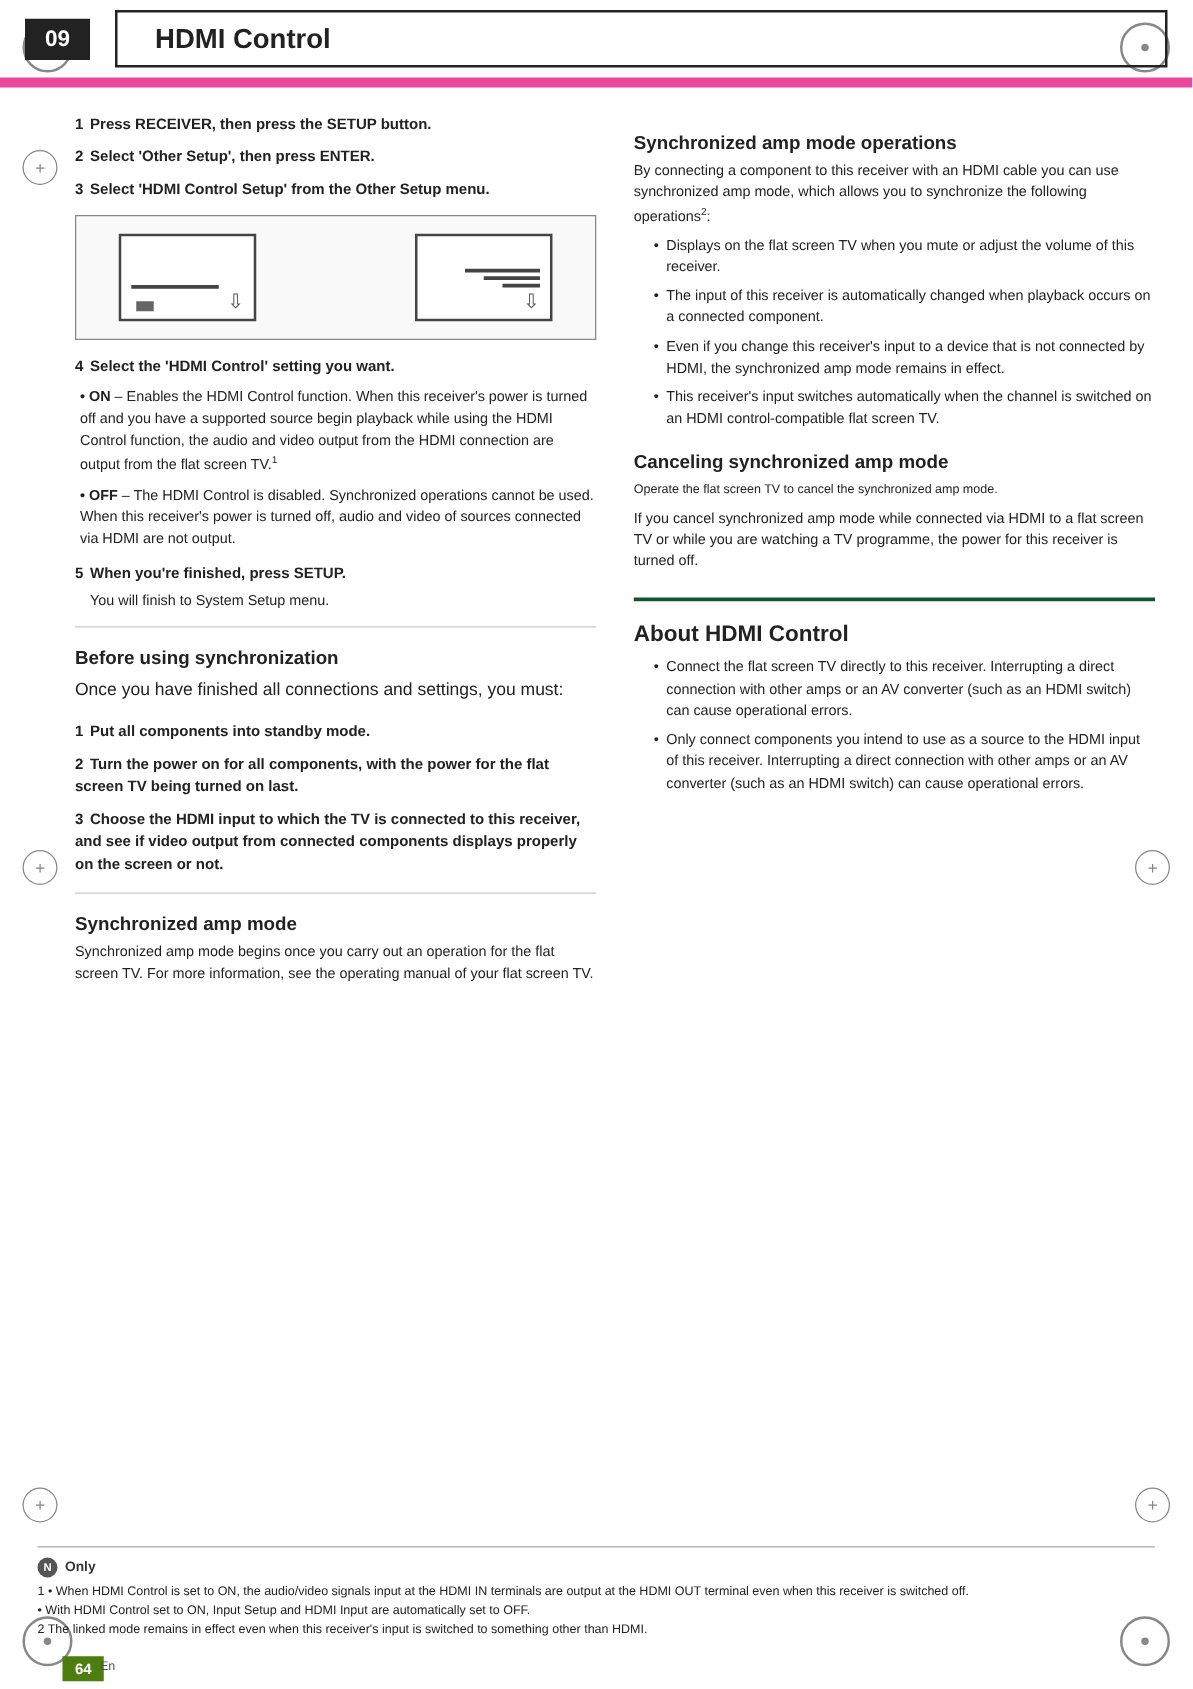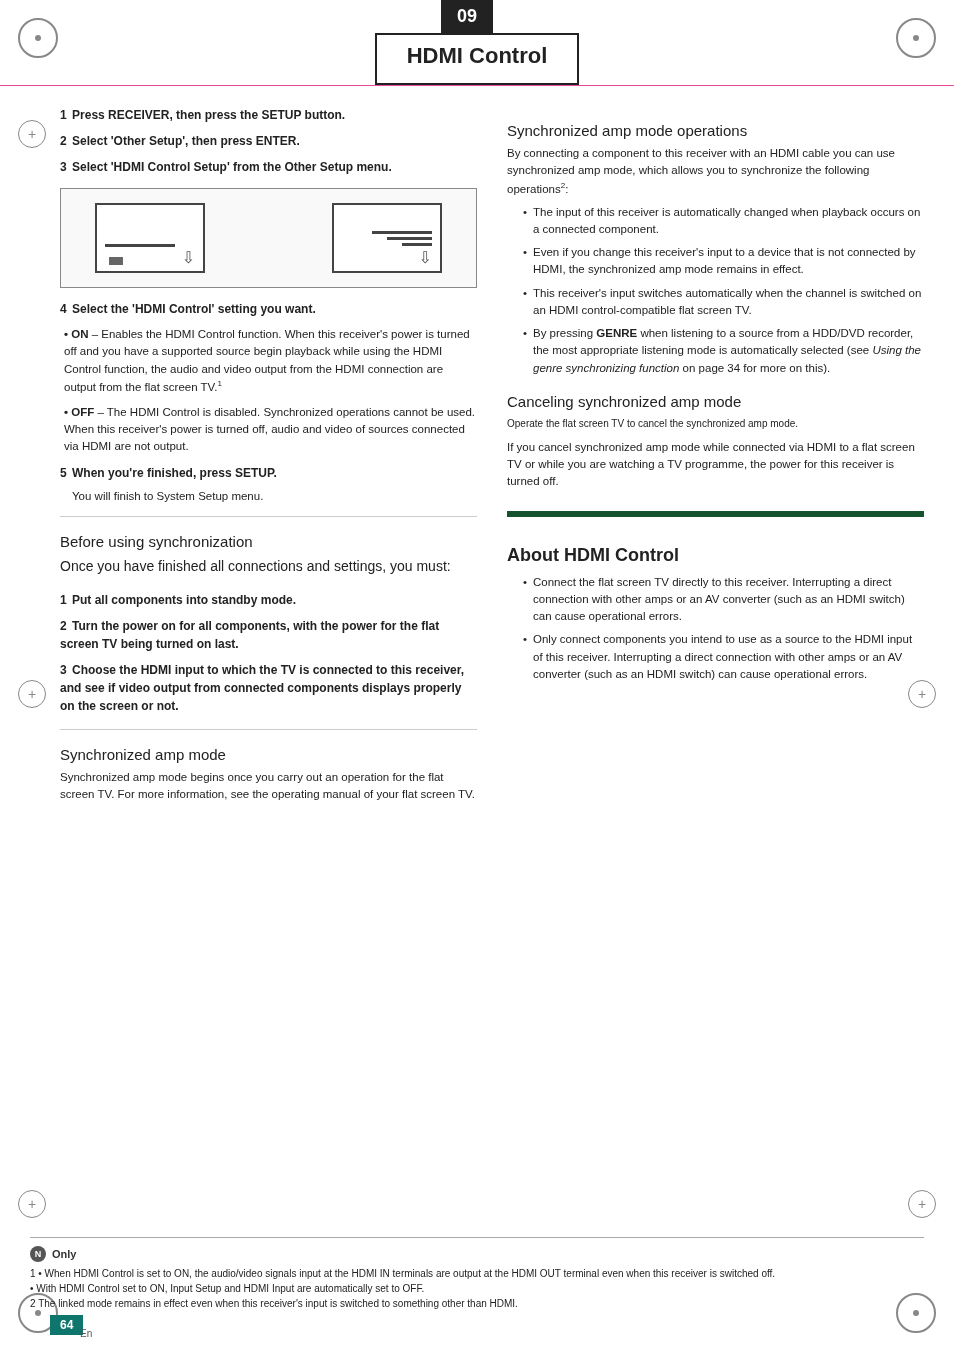--- a/index.html
+++ b/index.html
@@ -31,26 +31,25 @@
       border-radius: 50%;
     }
     .corner-tl { top: 18px; left: 18px; }
     .corner-tr { top: 18px; right: 18px; }
     .corner-bl { bottom: 18px; left: 18px; }
     .corner-br { bottom: 18px; right: 18px; }
 
     
     .header {
       position: relative;
-      height: 86px;
-      border-bottom: 1px solid #ec4899;
+      height: 70px;
+      border-bottom: 8px solid #ec4899;
       display: flex;
       align-items: center;
       padding: 0 20px;
-      flex-direction: column;
     }
     .chapter-badge {
       background: #222;
       color: #fff;
       font-size: 18px;
       font-weight: bold;
       padding: 6px 16px;
       margin-right: 20px;
     }
     .header-title {
@@ -143,21 +142,21 @@
       align-items: flex-end;
     }
     .diagram-right-line {
       height: 3px;
       background: #444;
     }
 
     
     .section-title {
       font-size: 15px;
-      font-weight: normal;
+      font-weight: bold;
       margin: 16px 0 6px 0;
       color: #222;
     }
     .section-title-large {
       font-size: 18px;
       font-weight: bold;
       margin: 14px 0 8px 0;
       color: #222;
     }
 
@@ -191,22 +190,22 @@
 
     
     .section-divider {
       border: none;
       border-top: 1px solid #ccc;
       margin: 14px 0;
     }
 
     
     .about-box {
-      border-top: 6px solid #14532d;
-      padding-top: 14px;
+      border-top: 3px solid #14532d;
+      padding-top: 2px;
       margin-top: 20px;
     }
 
     
     .footer {
       position: absolute;
       bottom: 40px;
       left: 30px;
       right: 30px;
       border-top: 1px solid #aaa;
@@ -237,23 +236,23 @@
     }
     .footer-text {
       font-size: 10px;
       line-height: 1.5;
       color: #222;
     }
 
     
     .page-number-box {
       position: absolute;
-      bottom: 16px;
+      bottom: 6px;
       left: 50px;
-      background: #0f766e;
+      background: #4d7c0f;
       color: #fff;
       font-size: 12px;
       font-weight: bold;
       padding: 3px 10px;
     }
     .page-en {
       position: absolute;
       bottom: 12px;
       left: 80px;
       font-size: 10px;
@@ -390,26 +389,24 @@
   </div>
 
   <div class="right-col">
 
     <div class="section-title">Synchronized amp mode operations</div>
     <div style="font-size:11.5px; line-height:1.5; margin-bottom:6px;">
       <span>By connecting a component to this receiver with an HDMI cable you can use synchronized amp mode, which allows you to synchronize the following operations</span><sup>2</sup>:
     </div>
 
     <ul class="bullet-list">
+      <li>Displays on the flat screen TV when you mute or adjust the volume of this receiver.</li>
       <li>The input of this receiver is automatically changed when playback occurs on a connected component.</li>
       <li>Even if you change this receiver's input to a device that is not connected by HDMI, the synchronized amp mode remains in effect.</li>
       <li>This receiver's input switches automatically when the channel is switched on an HDMI control-compatible flat screen TV.</li>
-      <li>
-        By pressing <strong>GENRE</strong> when listening to a source from a HDD/DVD recorder, the most appropriate listening mode is automatically selected (see <em>Using the genre synchronizing function</em> on page 34 for more on this).
-      </li>
     </ul>
 
     <div class="section-title">Canceling synchronized amp mode</div>
     <div style="font-size:10px; line-height:1.5; margin-bottom:8px;">Operate the flat screen TV to cancel the synchronized amp mode.</div>
     <div style="font-size:11.5px; line-height:1.5; margin-bottom:16px;">If you cancel synchronized amp mode while connected via HDMI to a flat screen TV or while you are watching a TV programme, the power for this receiver is turned off.</div>
 
     <div class="about-box">
       <div class="section-title-large">About HDMI Control</div>
       <ul class="bullet-list">
         <li>Connect the flat screen TV directly to this receiver. Interrupting a direct connection with other amps or an AV converter (such as an HDMI switch) can cause operational errors.</li>

